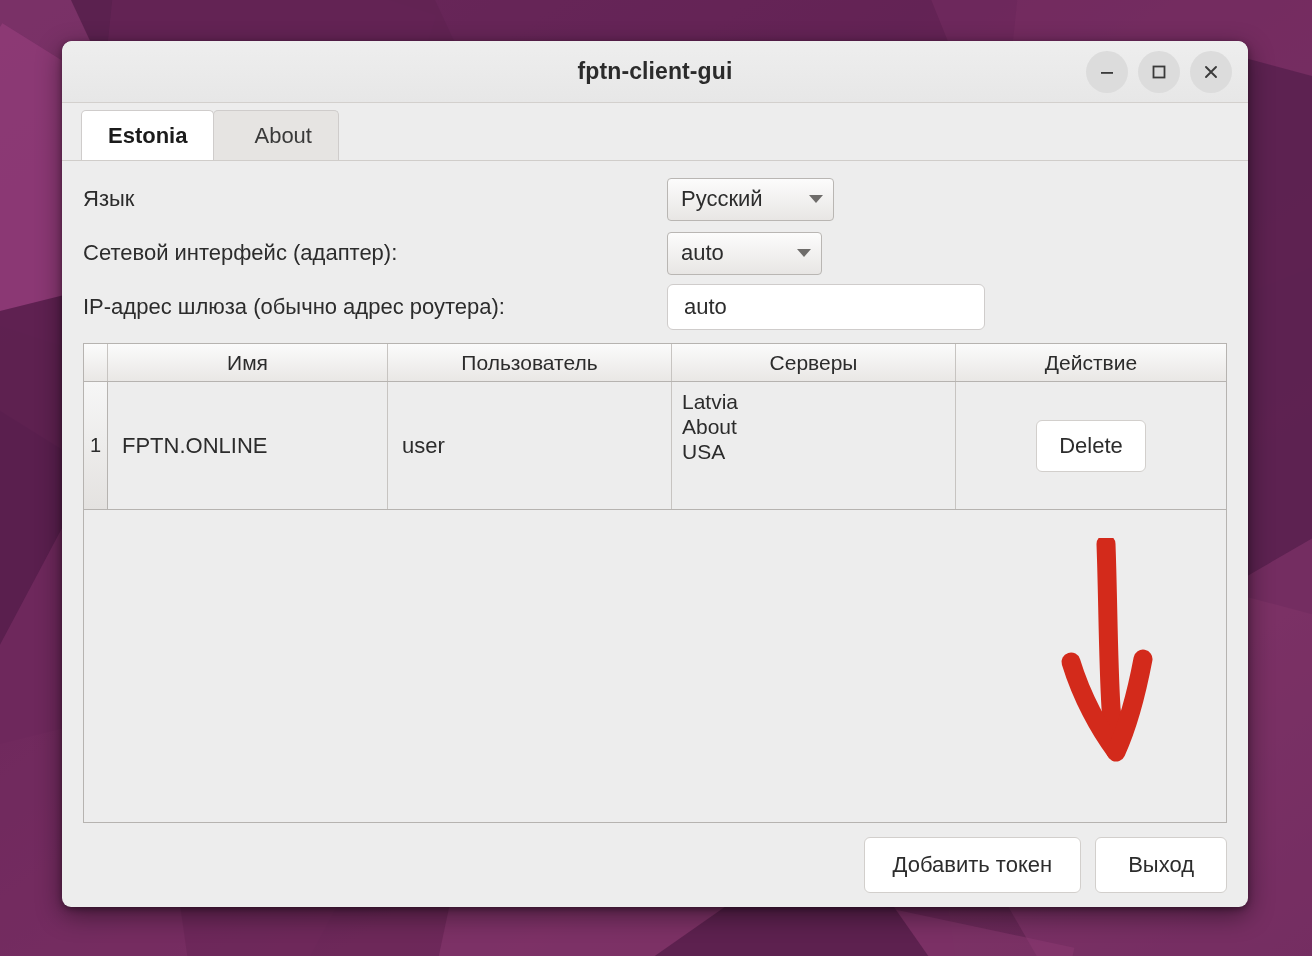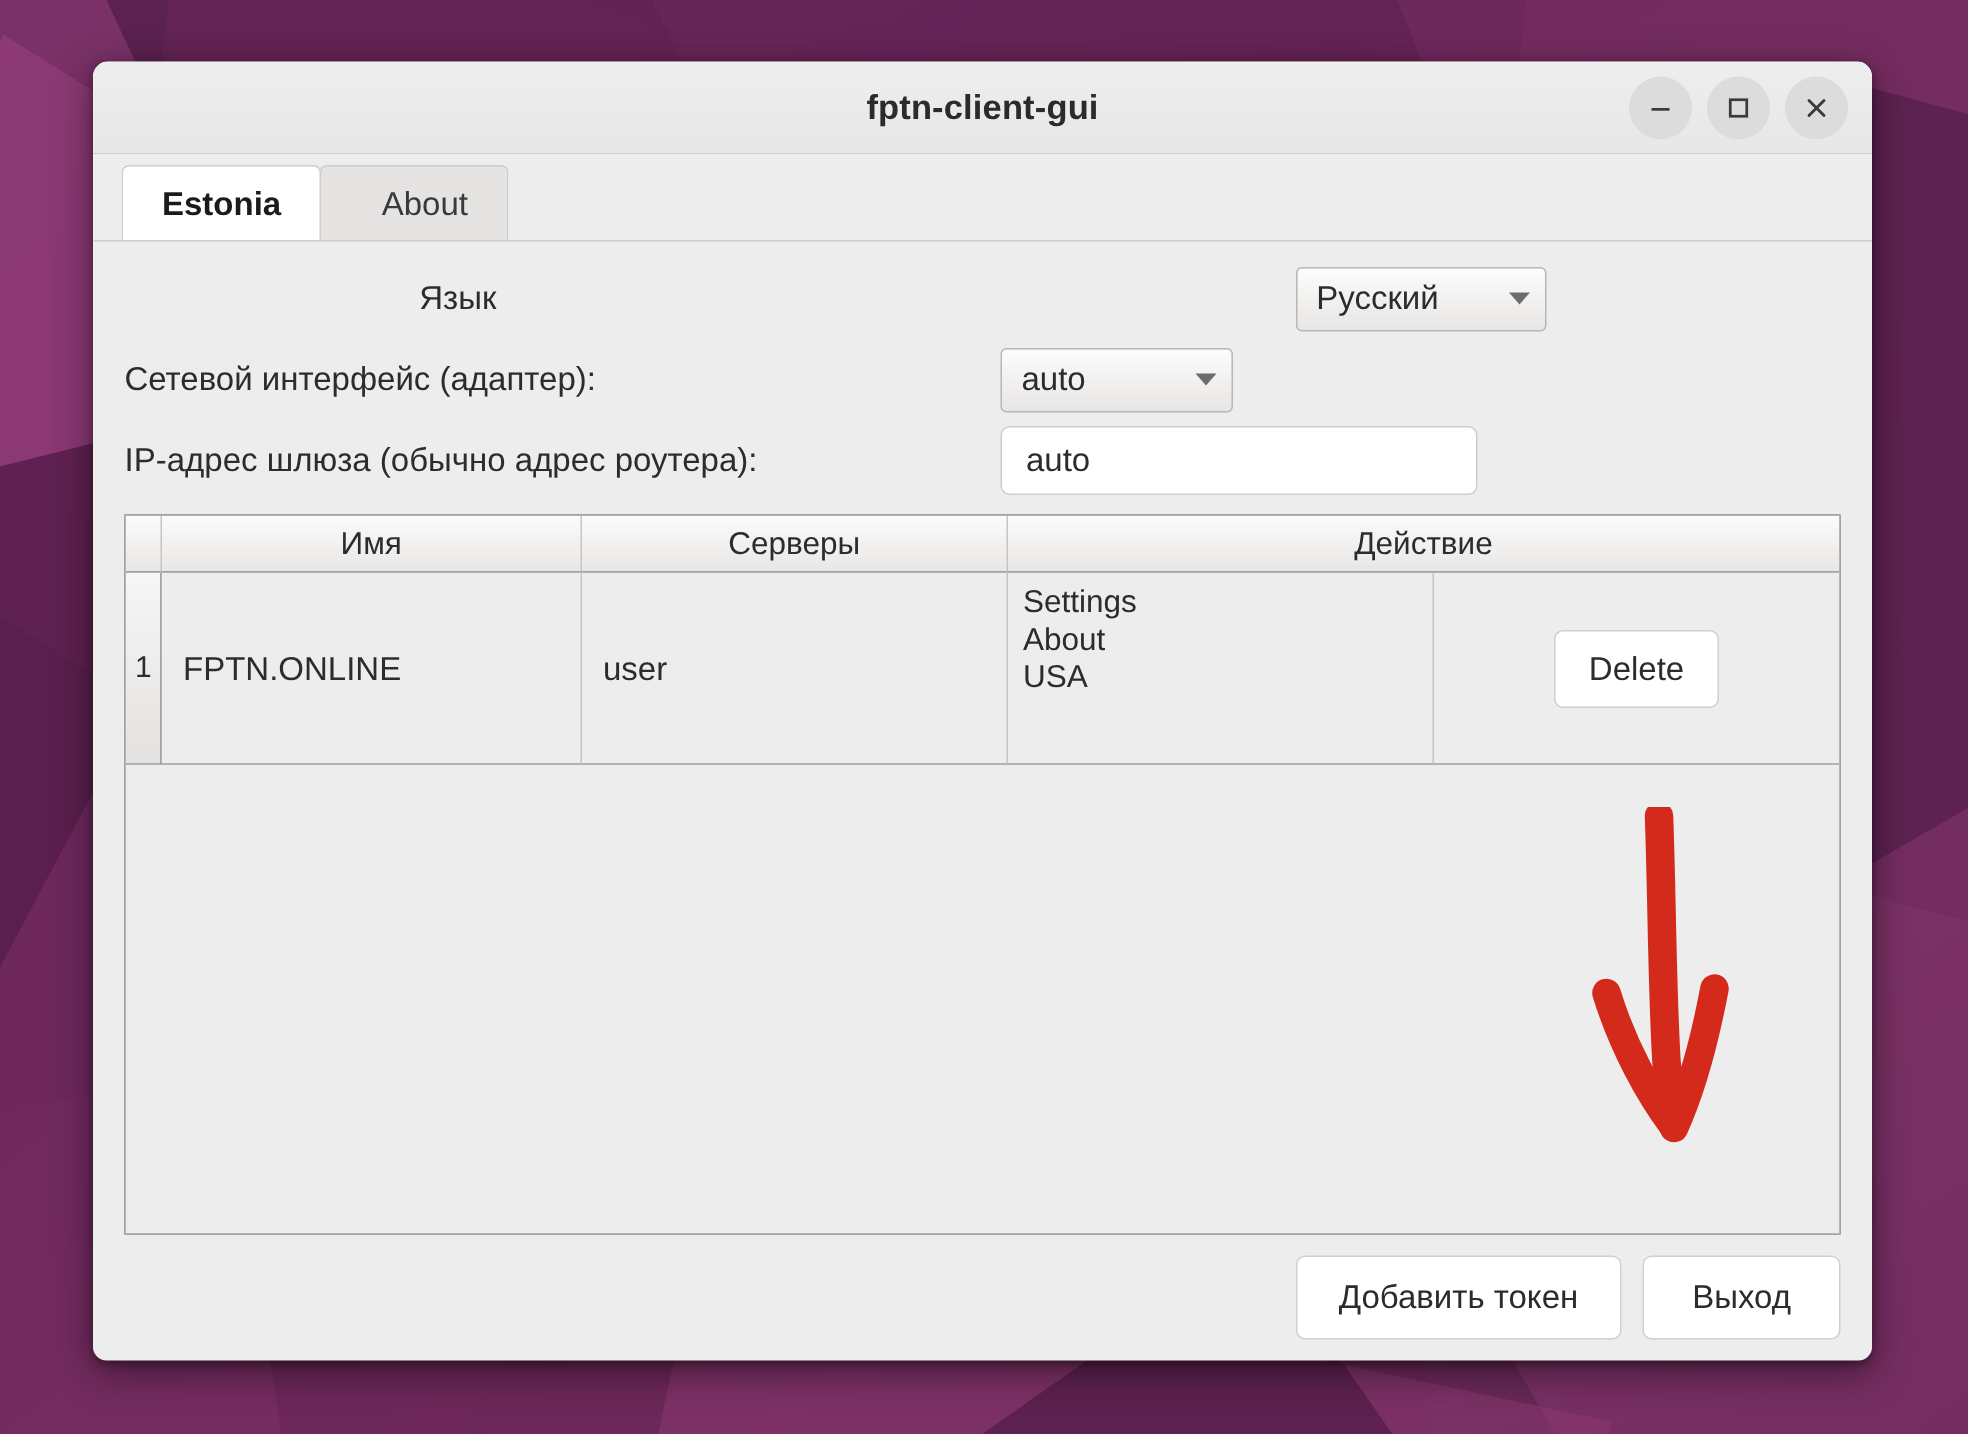--- a/index.html
+++ b/index.html
@@ -147,21 +147,21 @@
     flex-direction: column;
     min-height: 0;
   }
 
   .form-row {
     display: flex;
     align-items: center;
     height: 52px;
     flex: 0 0 auto;
   }
-  #row-lang   { margin-top: 12px; justify-content: center; }
+  #row-lang   { margin-top: 12px; }
   #row-iface  { margin-top: 2px; }
   #row-gw     { margin-top: 2px; margin-bottom: 10px; }
 
   .form-label {
     font-size: 22px;
     color: #2c2c2c;
     white-space: nowrap;
   }
   #label-lang  { width: 584px; }
   #label-iface { width: 584px; }
@@ -374,30 +374,31 @@
 
       <div class="form-row" id="row-gw">
         <span class="form-label" id="label-gw">IP-адрес шлюза (обычно адрес роутера):</span>
         <input id="input-gateway" type="text" value="auto" style="">
       </div>
 
       <div id="token-table">
         <div id="table-head">
           <div class="th corner-cell"></div>
           <div class="th col-name">Имя</div>
+          <div class="th col-user">Пользователь</div>
           <div class="th col-servers">Серверы</div>
           <div class="th col-action">Действие</div>
         </div>
 
         <div class="trow">
           <div class="td rownum">1</div>
           <div class="td col-name">FPTN.ONLINE</div>
           <div class="td col-user">user</div>
           <div class="td col-servers">
-            <span class="server-line">Settings</span>
+            <span class="server-line">Latvia</span>
             <span class="server-line">About</span>
             <span class="server-line">USA</span>
           </div>
           <div class="td col-action">
             <button class="btn" id="btn-delete">Delete</button>
           </div>
         </div>
 
         <div id="table-filler"></div>
       </div>

